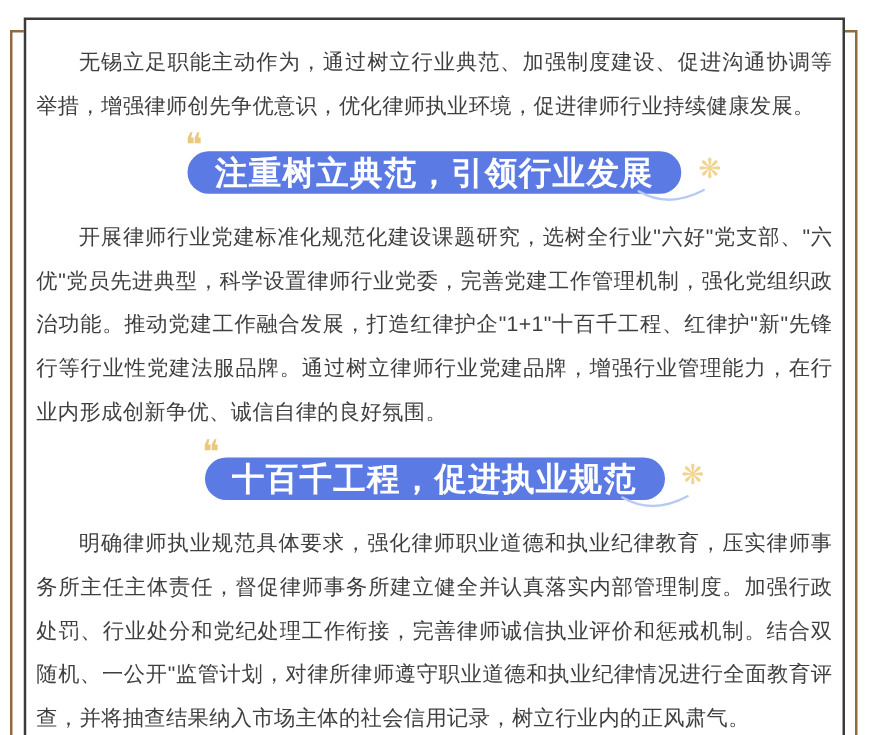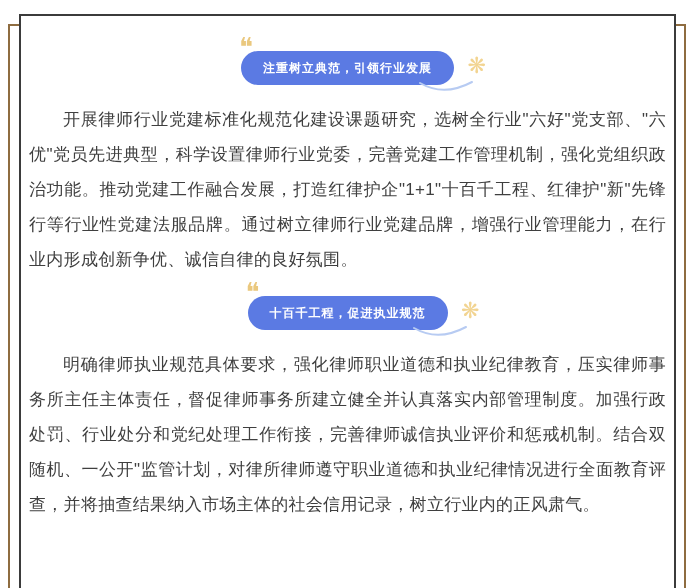--- a/index.html
+++ b/index.html
@@ -38,21 +38,21 @@
     text-indent: 2em;
     letter-spacing: 0.3px;
   }
 
   .banner-section { text-align: center; margin: 19px 0 17px; height: 34px; }
   .banner-wrap { position: relative; display: inline-block; }
   .banner-pill {
     display: inline-block;
     background: #5b7ae3;
     color: #ffffff;
-    font-size: 12px;
+    font-size: 26px;
     font-weight: bold;
     height: 34px;
     line-height: 34px;
     padding: 0 22px;
     border-radius: 17px;
     letter-spacing: 1px;
     white-space: nowrap;
   }
   .quote-icon {
     position: absolute; left: -2px; top: -17px;
@@ -68,20 +68,21 @@
 </style>
 </head>
 <body>
 
 <div class="stage">
 
   <div class="frame-gold"></div>
 
   <div class="card">
 
+    <p class="para">无锡立足职能主动作为，通过树立行业典范、加强制度建设、促进沟通协调等举措，增强律师创先争优意识，优化律师执业环境，促进律师行业持续健康发展。</p>
 
     <div class="banner-section">
       <div class="banner-wrap">
         <span class="quote-icon">❝</span>
         <div class="banner-pill">注重树立典范，引领行业发展</div>
         <span class="flower-icon">❋</span>
         <svg class="arc-decoration" width="56" height="18" viewBox="0 0 56 18">
           <path d="M2,3 Q26,17 54,2" fill="none" stroke="#b7cbf2" stroke-width="2" stroke-linecap="round"></path>
         </svg>
       </div>

